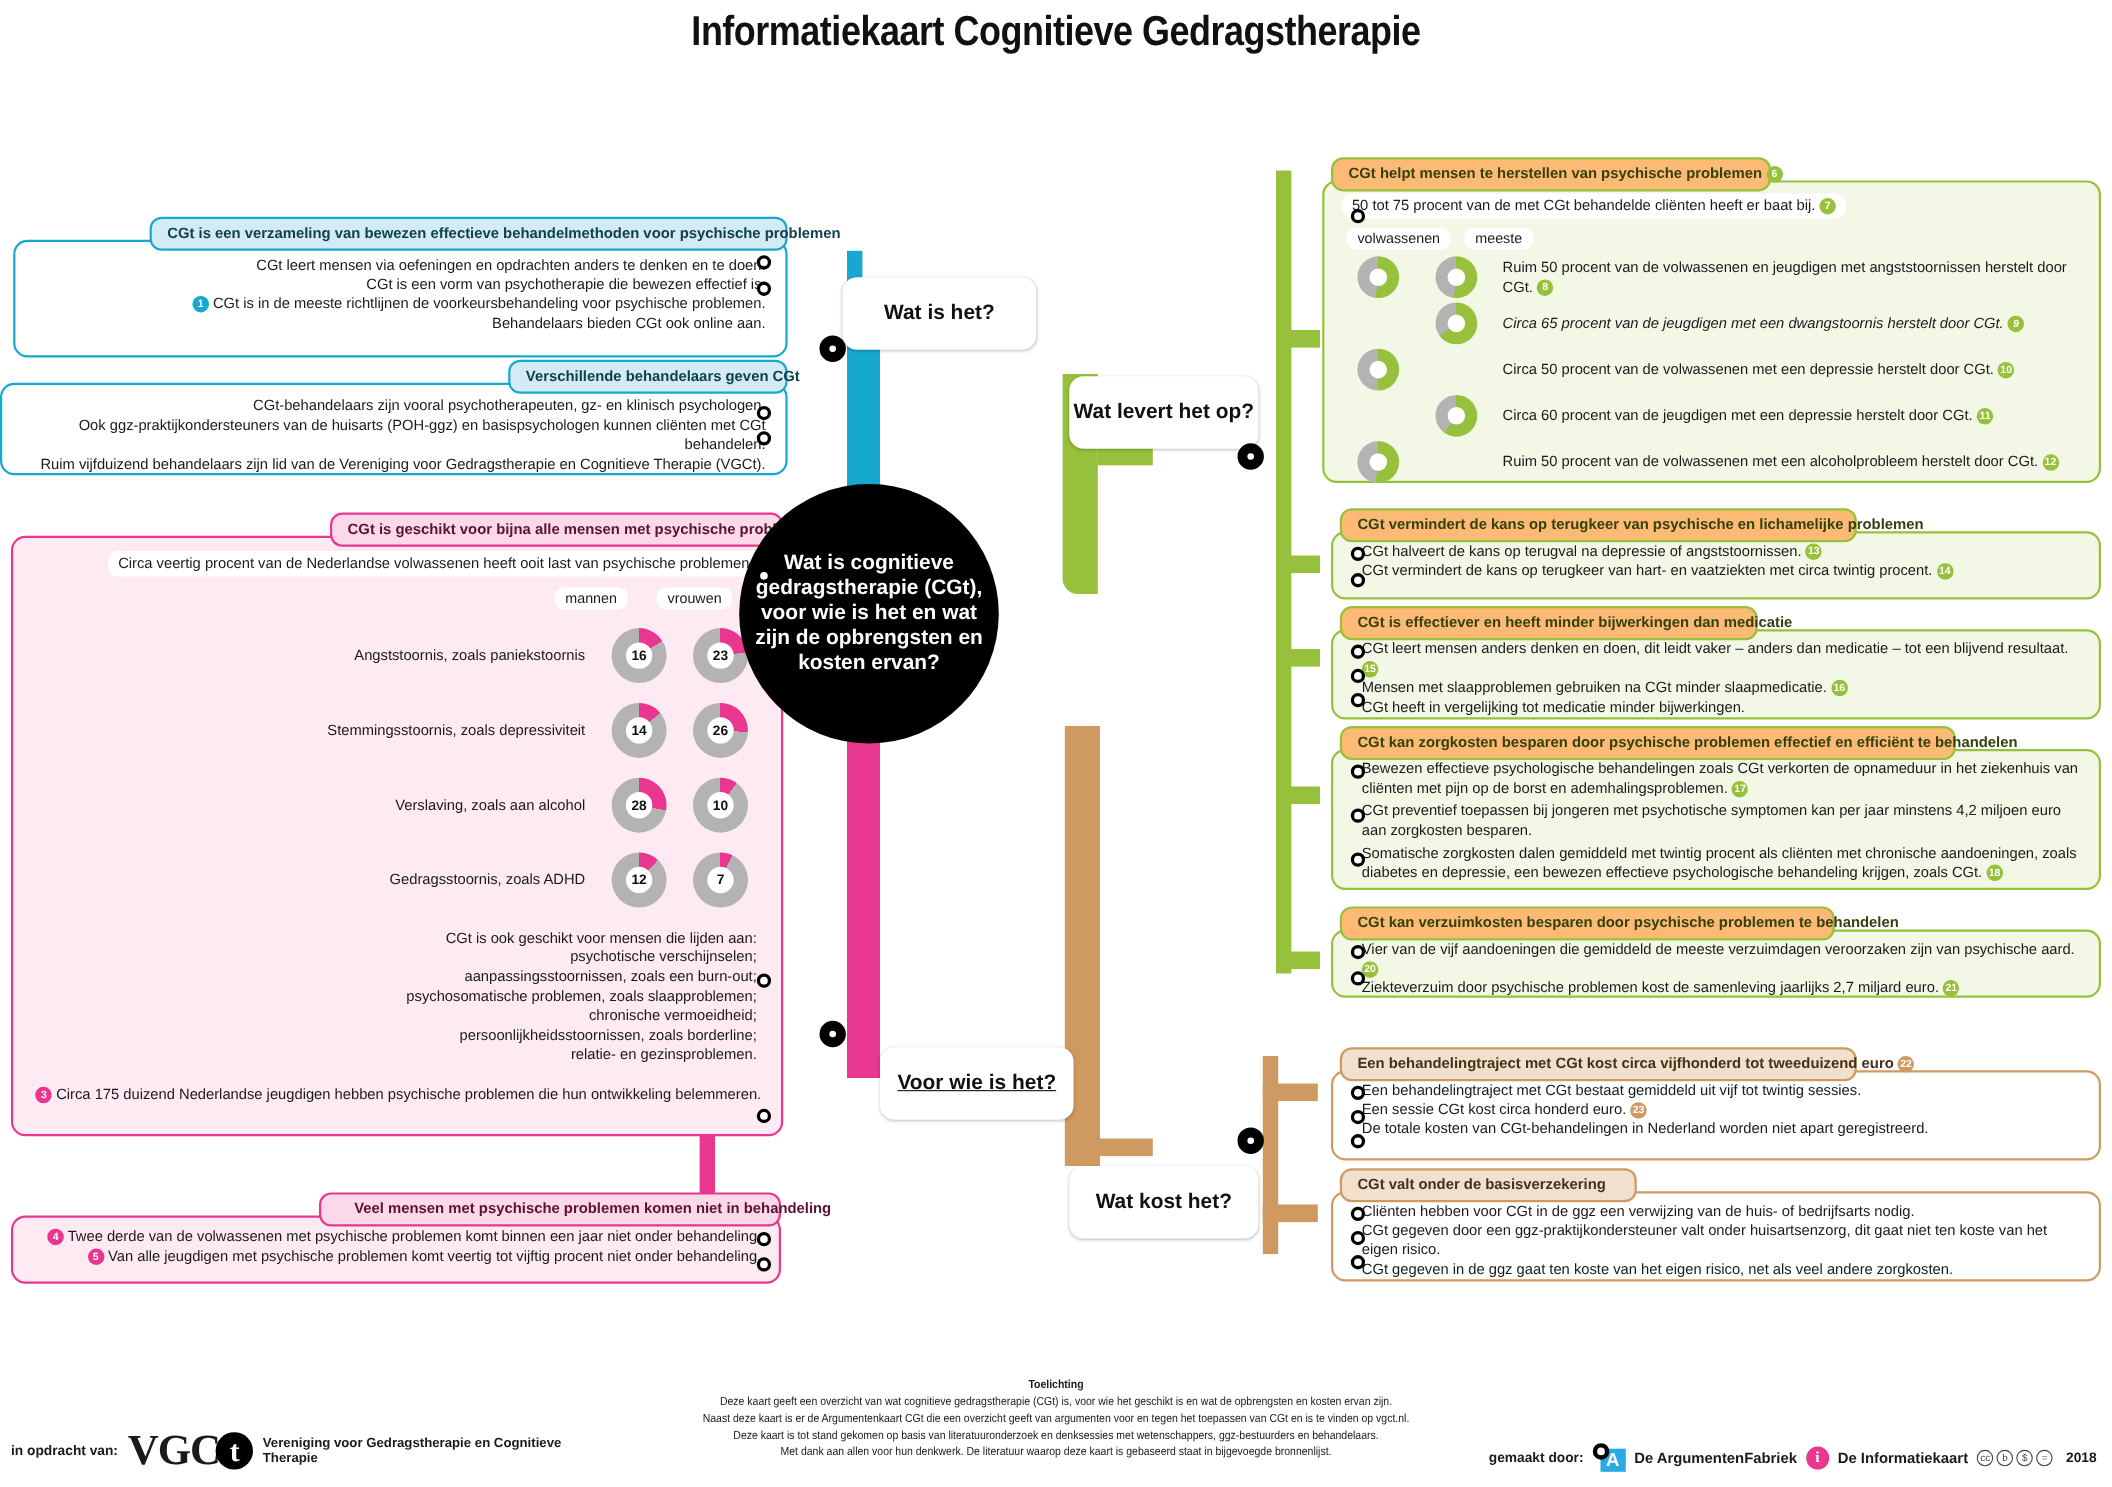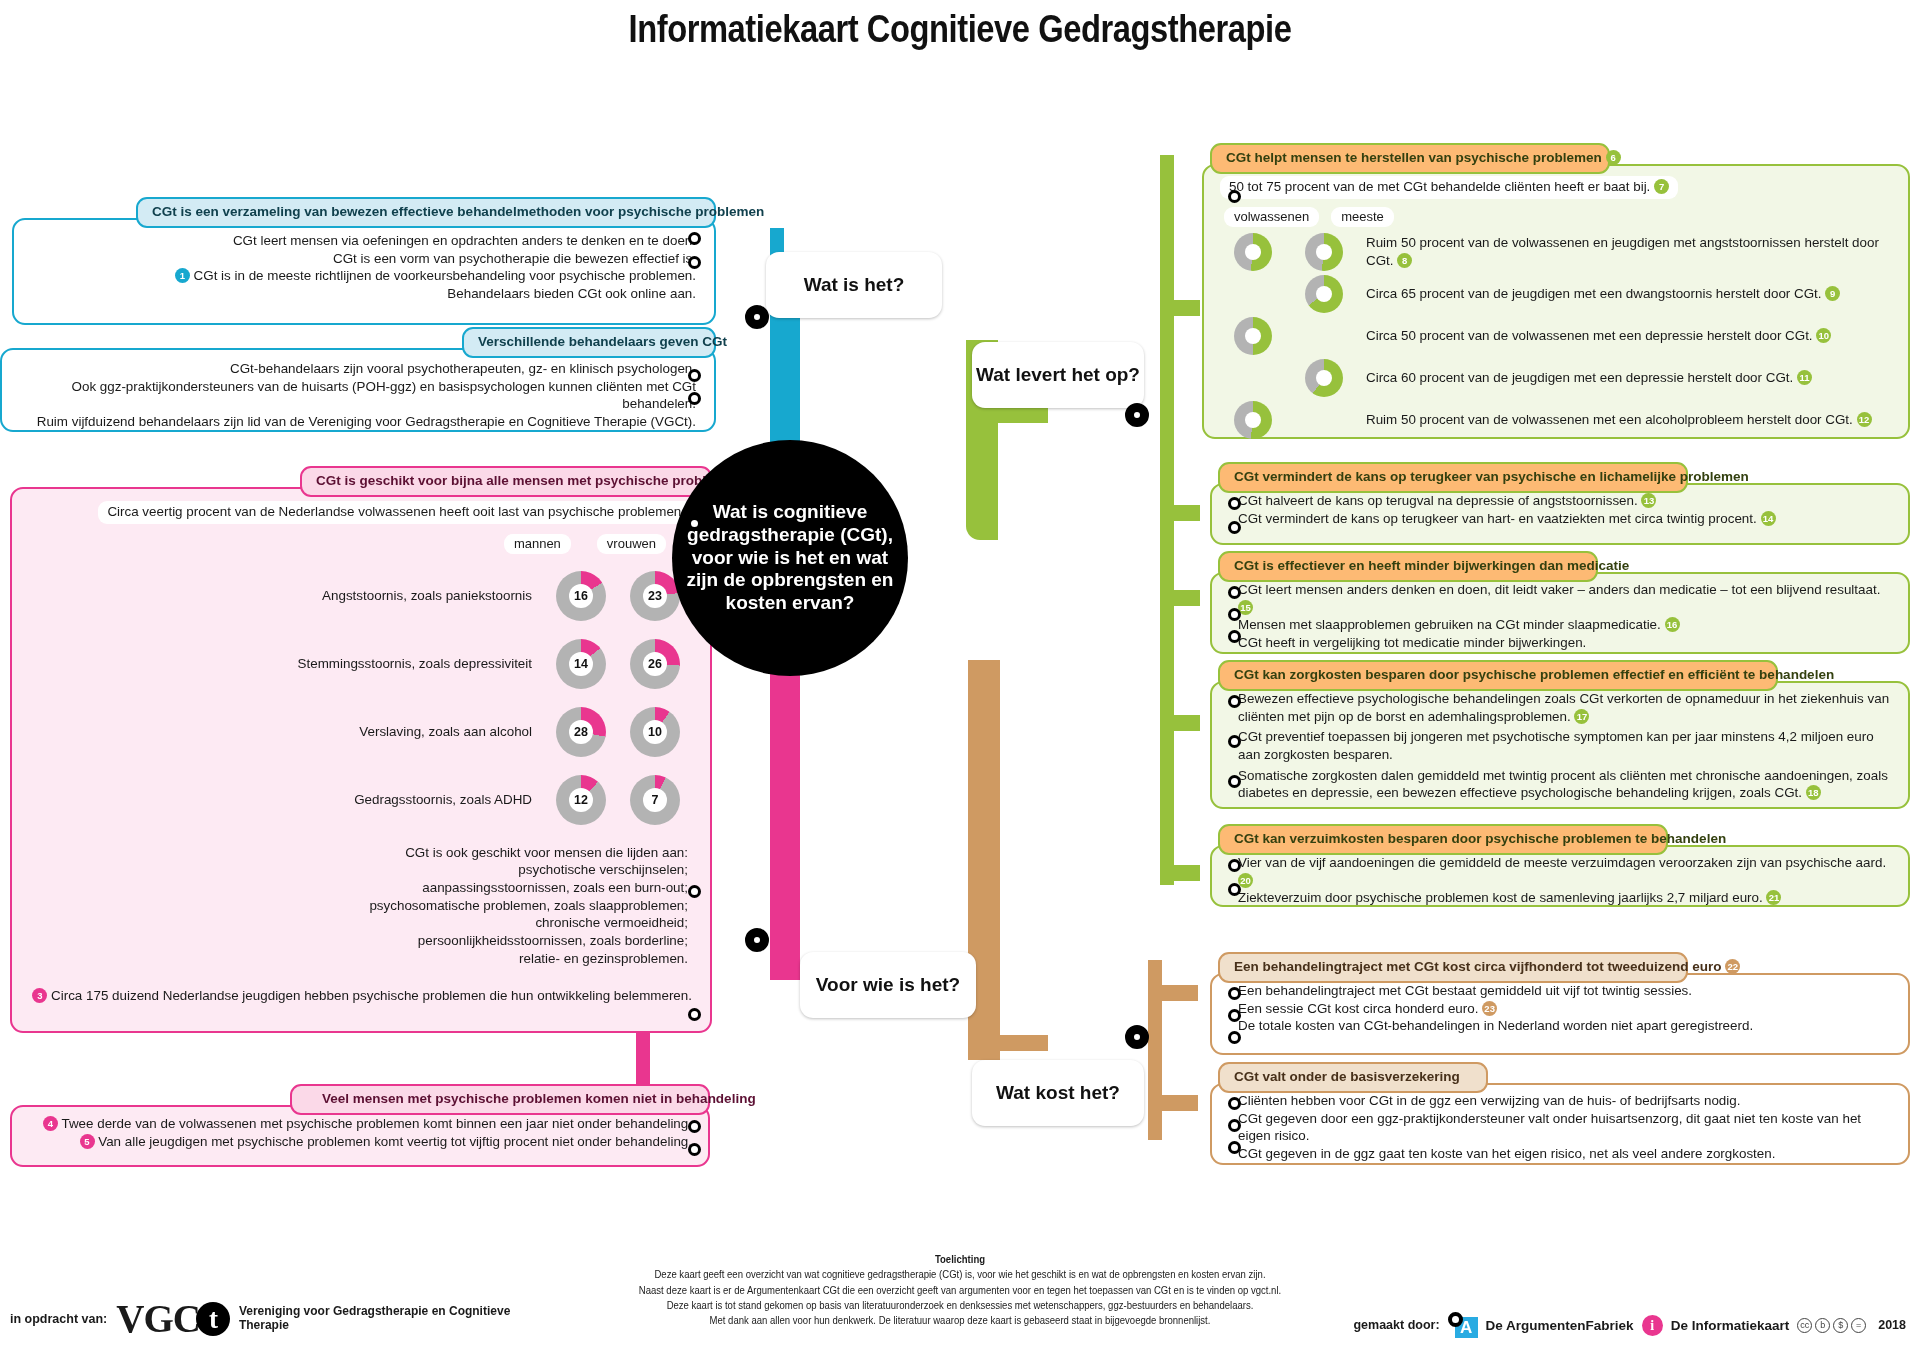--- a/index.html
+++ b/index.html
@@ -180,21 +180,21 @@
 <div class="pipe tn" style="left:1148px;top:985px;width:50px;height:16px;"></div>
 <div class="pipe tn" style="left:1148px;top:1095px;width:50px;height:16px;"></div>
 
 <div id="center-circle">
   <span>Wat is cognitieve gedragstherapie (CGt), voor wie is het en wat zijn de opbrengsten en kosten ervan?</span>
 </div>
 
 <div class="hub" style="left:766px;top:252px;width:176px;height:66px;">
   <span>Wat is het?</span>
 </div>
-<div class="hub" style="left:800px;top:952px;width:176px;height:66px;">
+<div class="hub" style="left:800px;top:952px;width:176px;height:66px;text-decoration:underline;">
   <span>Voor wie is het?</span>
 </div>
 <div class="hub" style="left:972px;top:342px;width:172px;height:66px;">
   <span>Wat levert het op?</span>
 </div>
 <div class="hub" style="left:972px;top:1060px;width:172px;height:66px;">
   <span>Wat kost het?</span>
 </div>
 
 <div class="ring big" style="left:745px;top:305px;"></div>
@@ -373,21 +373,21 @@
       </div>
       <div style="display: flex; align-items: center; gap: 16px; min-height: 42px;">
         <span style="width:58px;display:inline-flex;justify-content:center;">
           <span style="display:inline-block;width:38px;height:38px;"></span>
         </span>
         <span style="width:52px;display:inline-flex;justify-content:center;">
           <span class="donut" style="display:inline-block;width:38px;height:38px;background:conic-gradient(#97c13c 0deg 234deg, #b3b3b3 234deg 360deg);">
             <span class="hole" style="width:16px;height:16px;font-size:8.32px;"></span>
           </span>
         </span>
-        <span class="rowtxt" style="flex:1;">Circa 65 procent van de jeugdigen met een dwangstoornis herstelt door CGt. <span class="badge b-gr">9</span></span>
+        <span class="rowtxt" style="flex:1;font-style:italic;">Circa 65 procent van de jeugdigen met een dwangstoornis herstelt door CGt. <span class="badge b-gr">9</span></span>
       </div>
       <div style="display: flex; align-items: center; gap: 16px; min-height: 42px;">
         <span style="width:58px;display:inline-flex;justify-content:center;">
           <span class="donut" style="display:inline-block;width:38px;height:38px;background:conic-gradient(#97c13c 0deg 180deg, #b3b3b3 180deg 360deg);">
             <span class="hole" style="width:16px;height:16px;font-size:8.32px;"></span>
           </span>
         </span>
         <span style="width:52px;display:inline-flex;justify-content:center;">
           <span style="display:inline-block;width:38px;height:38px;"></span>
         </span>

